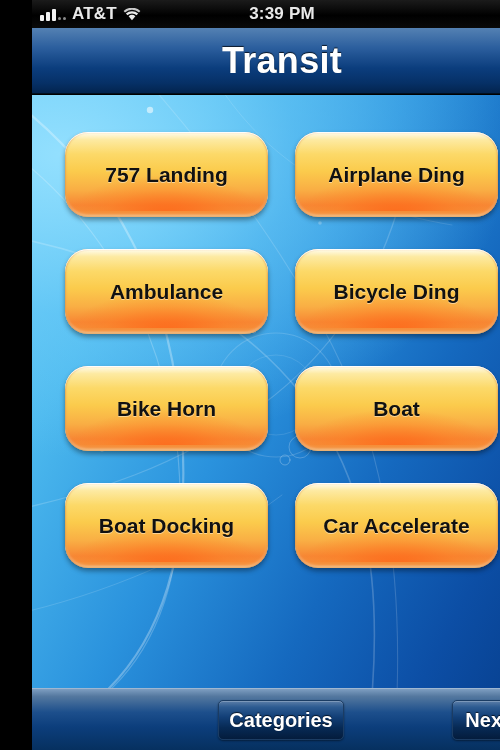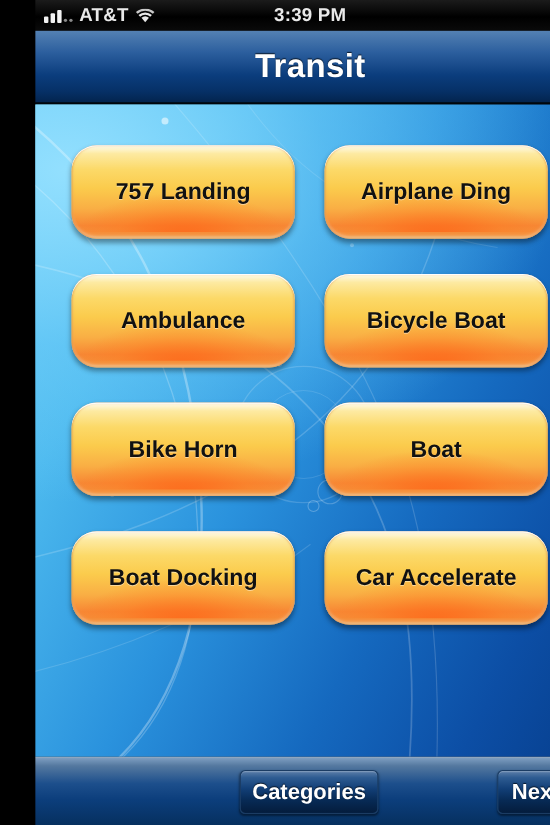--- a/index.html
+++ b/index.html
@@ -50,21 +50,21 @@
   }
 
   
   #navbar{
     position:absolute; left:0; top:28px; width:500px; height:66px;
     background:linear-gradient(180deg,#5481b3 0%,#2c5f9e 30%,#0b3d7d 62%,#063066 85%,#03244e 100%);
     border-bottom:1px solid #01101f;
     display:flex; align-items:center; justify-content:center;
   }
   #navtitle{
-    color:#fff; font-size:30px; font-weight:bold;
+    color:#fff; font-size:36px; font-weight:bold;
     text-shadow:0 -1px 1px rgba(0,0,0,.75);
     letter-spacing:.3px;
   }
 
   
   #content{
     position:absolute; left:0; top:95px; width:500px; height:593px;
     overflow:hidden;
     background:
       radial-gradient(620px 420px at 6% 10%, rgba(150,225,255,.95) 0%, rgba(110,205,250,.55) 38%, rgba(60,160,235,0) 72%),
@@ -199,21 +199,21 @@
       <div class="sbtn col-l row-1">
         <span>757 Landing</span>
       </div>
       <div class="sbtn col-r row-1">
         <span>Airplane Ding</span>
       </div>
       <div class="sbtn col-l row-2">
         <span>Ambulance</span>
       </div>
       <div class="sbtn col-r row-2">
-        <span>Bicycle Boat</span>
+        <span>Bicycle Ding</span>
       </div>
       <div class="sbtn col-l row-3">
         <span>Bike Horn</span>
       </div>
       <div class="sbtn col-r row-3">
         <span>Boat</span>
       </div>
       <div class="sbtn col-r row-4">
         <span>Car Accelerate</span>
       </div>

